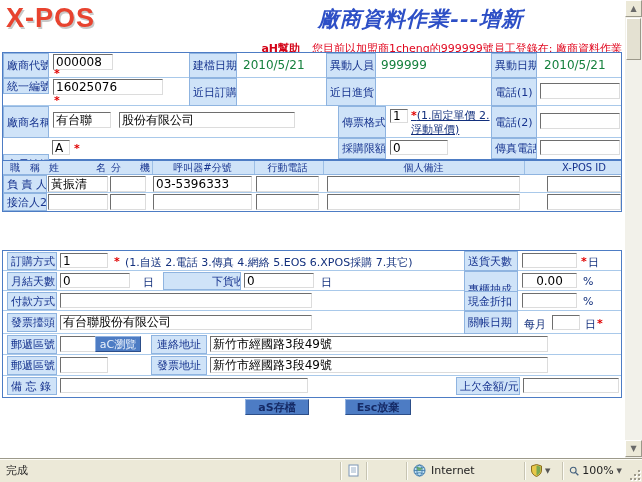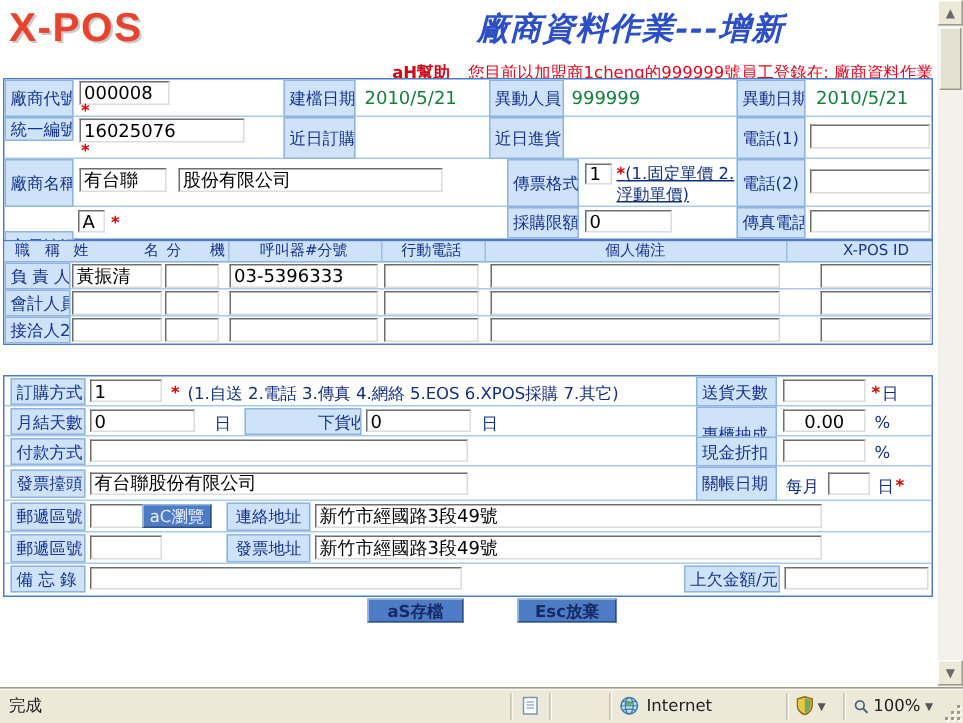--- a/index.html
+++ b/index.html
@@ -149,29 +149,20 @@
     <div class="frow" style="height:18px;">
       <div class="lbl" style="left:0;top:0;width:44px;height:18px;">負 責 人</div>
       <input class="inp" style="left: 45px; top: 1px; width: 60px;" value="黃振清">
       <input class="inp" style="left: 107px; top: 1px; width: 36px;" value="">
       <input class="inp" style="left: 150px; top: 1px; width: 99px;" value="03-5396333">
       <input class="inp" style="left: 253px; top: 1px; width: 63px;" value="">
       <input class="inp" style="left: 324px; top: 1px; width: 193px;" value="">
       <input class="inp" style="left: 544px; top: 1px; width: 74px;" value="">
     </div>
 
-    <div class="frow" style="height:18px;">
-      <div class="lbl" style="left:0;top:0;width:44px;height:18px;">會計人員</div>
-      <input class="inp" style="left: 45px; top: 1px; width: 60px;" value="">
-      <input class="inp" style="left: 107px; top: 1px; width: 36px;" value="">
-      <input class="inp" style="left: 150px; top: 1px; width: 99px;" value="">
-      <input class="inp" style="left: 253px; top: 1px; width: 63px;" value="">
-      <input class="inp" style="left: 324px; top: 1px; width: 193px;" value="">
-      <input class="inp" style="left: 544px; top: 1px; width: 74px;" value="">
-    </div>
 
 
     <div class="frow" style="height:18px;">
       <div class="lbl" style="left:0;top:0;width:44px;height:18px;">接洽人2</div>
       <input class="inp" style="left: 45px; top: 1px; width: 60px;" value="">
       <input class="inp" style="left: 107px; top: 1px; width: 36px;" value="">
       <input class="inp" style="left: 150px; top: 1px; width: 99px;" value="">
       <input class="inp" style="left: 253px; top: 1px; width: 63px;" value="">
       <input class="inp" style="left: 324px; top: 1px; width: 193px;" value="">
       <input class="inp" style="left: 544px; top: 1px; width: 74px;" value="">

